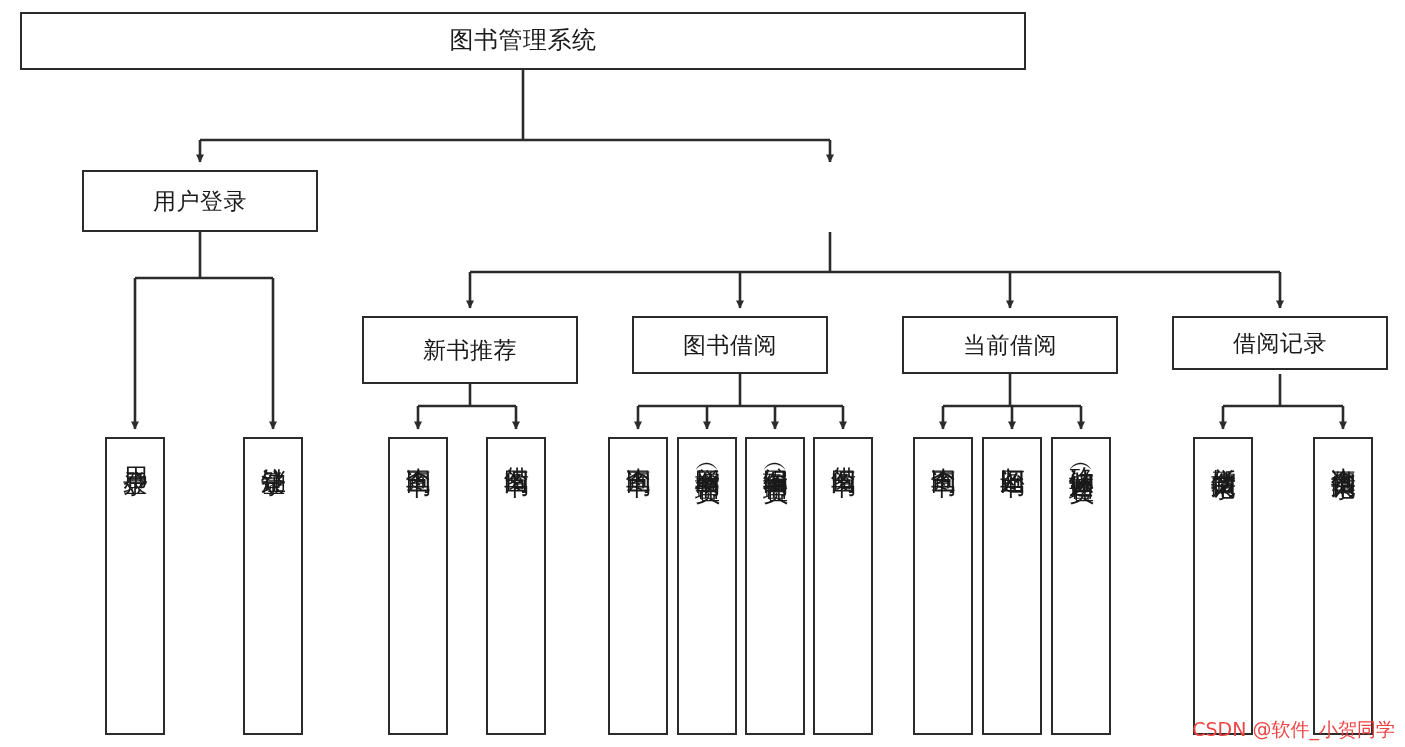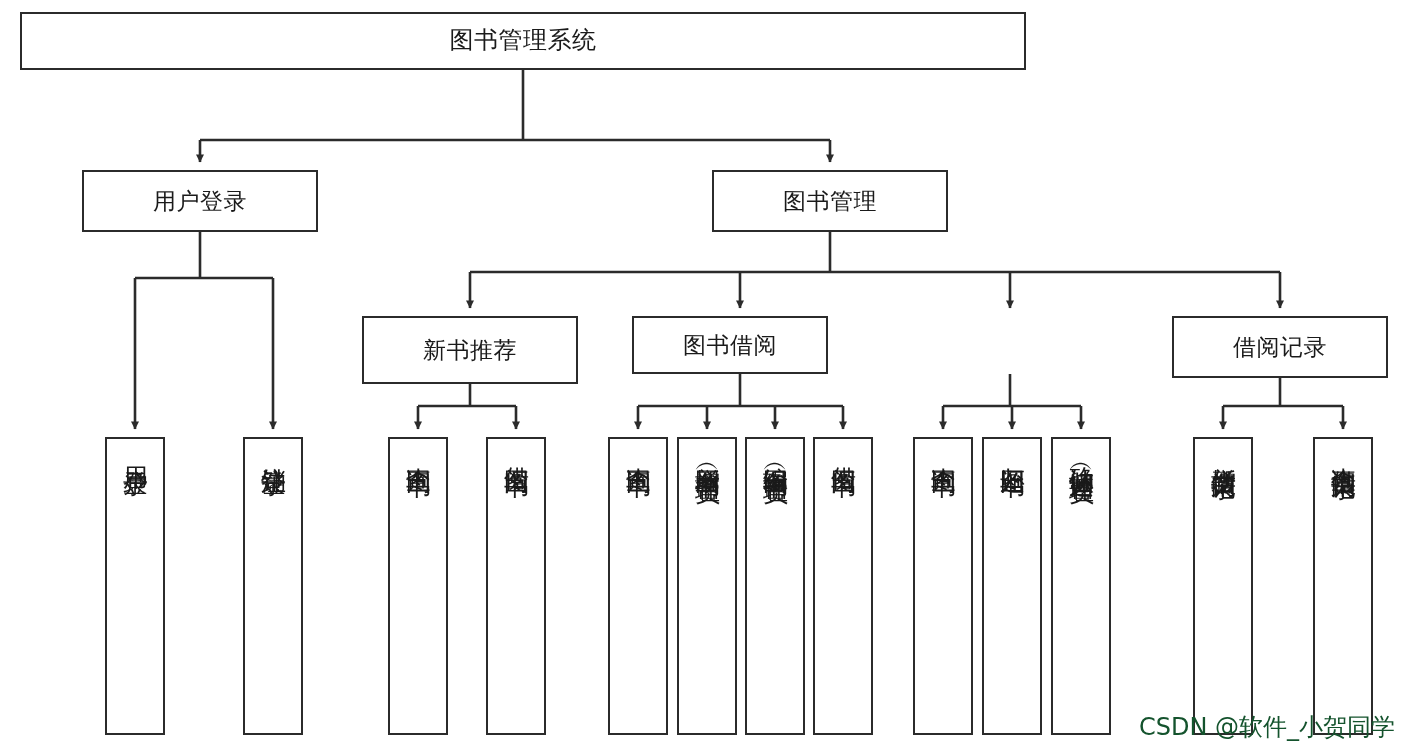--- a/index.html
+++ b/index.html
@@ -38,22 +38,22 @@
     writing-mode:vertical-rl;
     text-orientation:upright;
     font-size:25px;
     line-height:1.12;
     letter-spacing:2px;
   }
   .node.root .label{font-size:24px;}
   #watermark{
     position:absolute;
     right:10px;bottom:4px;
-    font-size:24px;
-    color:#14532d;
+    font-size:19px;
+    color:#ef4444;
     white-space:nowrap;
     pointer-events:none;
     font-family:"DejaVu Sans","Liberation Sans",sans-serif;
   }
 </style>
 </head>
 <body>
 
 <div id="diagram-root">
 
@@ -107,31 +107,31 @@
     </g>
   </svg>
 
   <div class="node horiz root" style="left:20px;top:12px;width:1006px;height:58px;">
     <span class="label">图书管理系统</span>
   </div>
 
   <div class="node horiz" style="left:82px;top:170px;width:236px;height:62px;">
     <span class="label">用户登录</span>
   </div>
-  <div class="node horiz" style="left:712px;top:170px;width:236px;height:62px;">
-    <span class="label">图书管理</span>
-  </div>
 
   <div class="node horiz" style="left:362px;top:316px;width:216px;height:68px;">
     <span class="label">新书推荐</span>
   </div>
   <div class="node horiz" style="left:632px;top:316px;width:196px;height:58px;">
     <span class="label">图书借阅</span>
   </div>
-  <div class="node horiz" style="left:1172px;top:316px;width:216px;height:62px;">
+  <div class="node horiz" style="left:902px;top:316px;width:216px;height:58px;">
+    <span class="label">当前借阅</span>
+  </div>
+  <div class="node horiz" style="left:1172px;top:316px;width:216px;height:54px;">
     <span class="label">借阅记录</span>
   </div>
 
   <div class="node vert" style="left:105px;top:437px;width:60px;height:298px;">
     <span class="label">用户登录</span>
   </div>
   <div class="node vert" style="left:243px;top:437px;width:60px;height:298px;">
     <span class="label">注销登录</span>
   </div>
 

